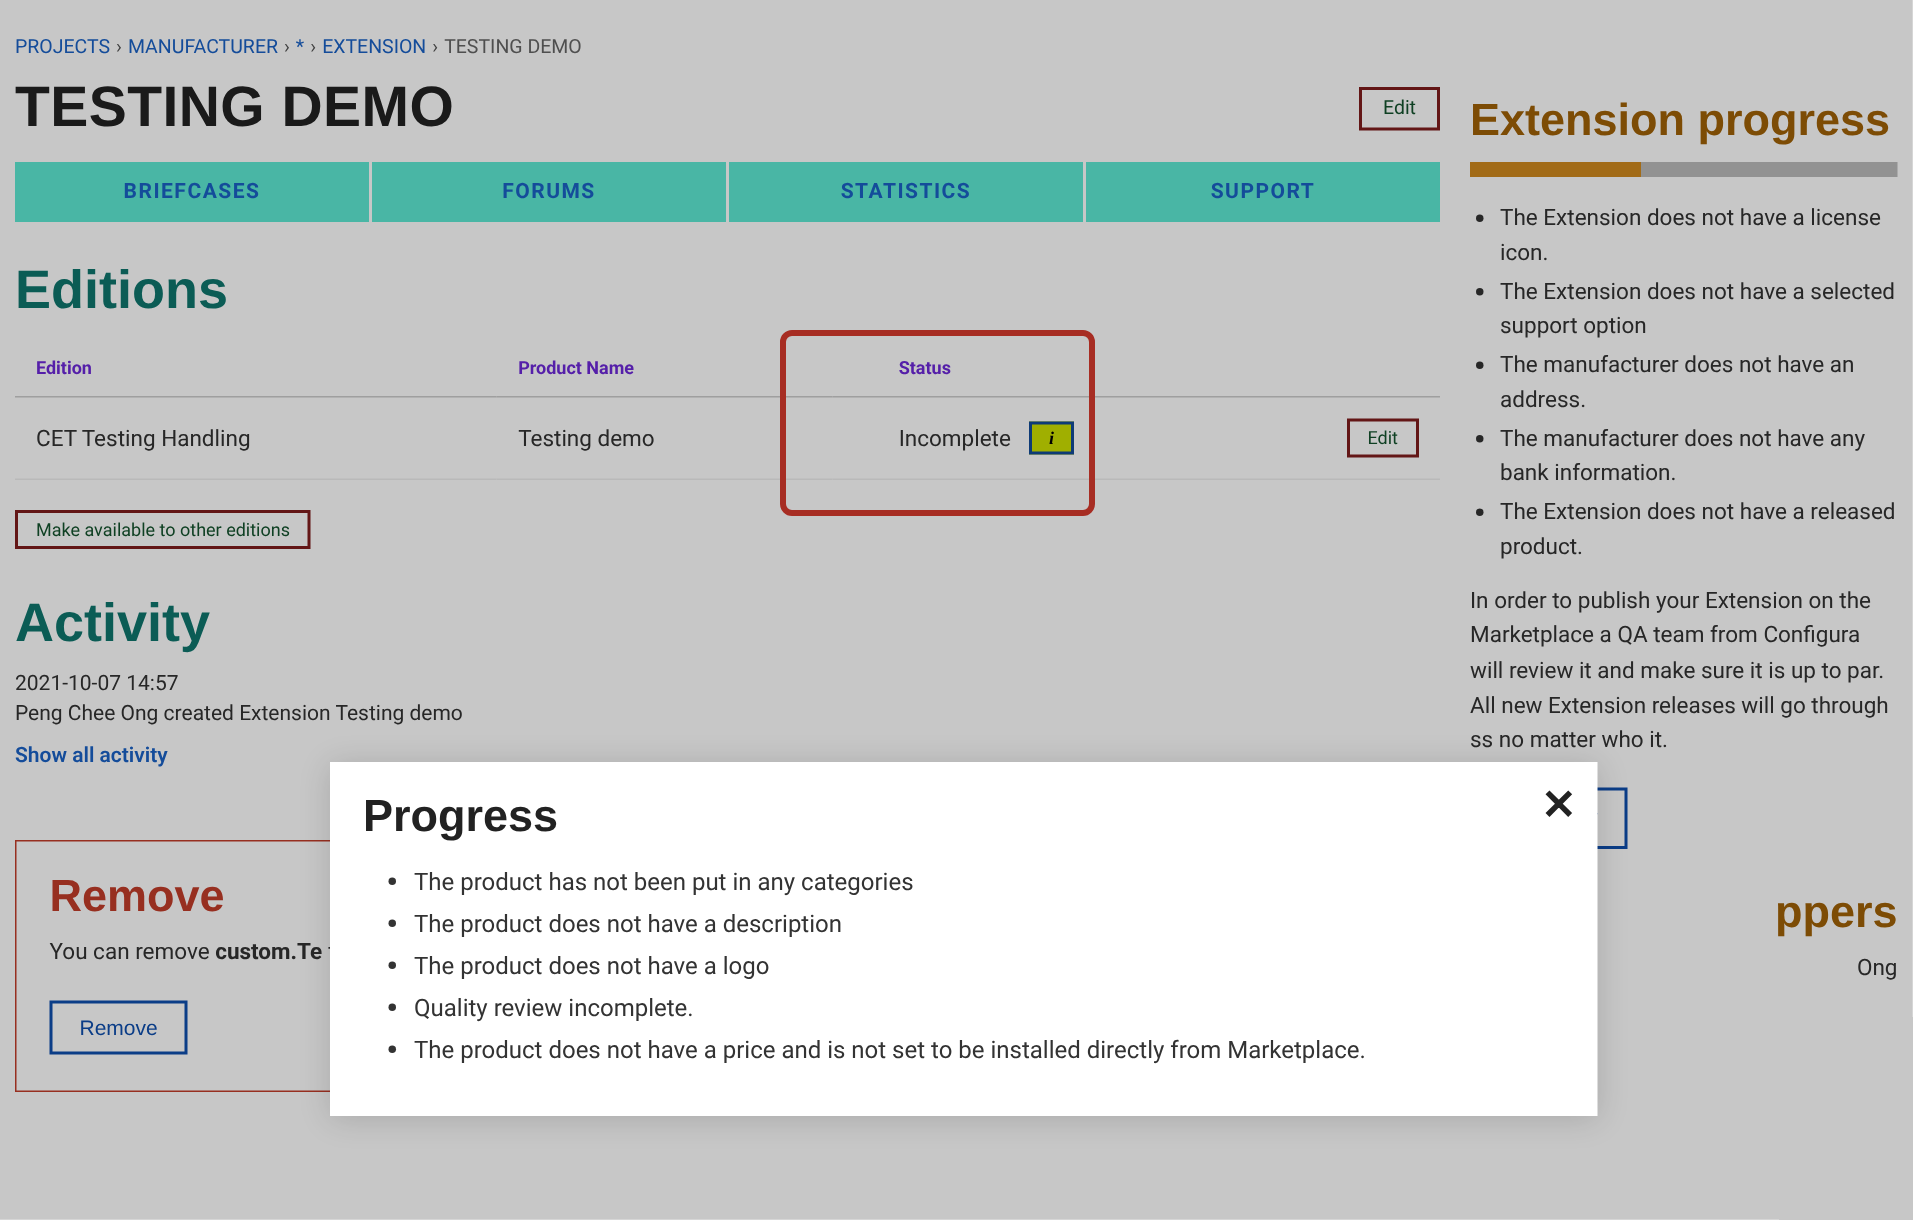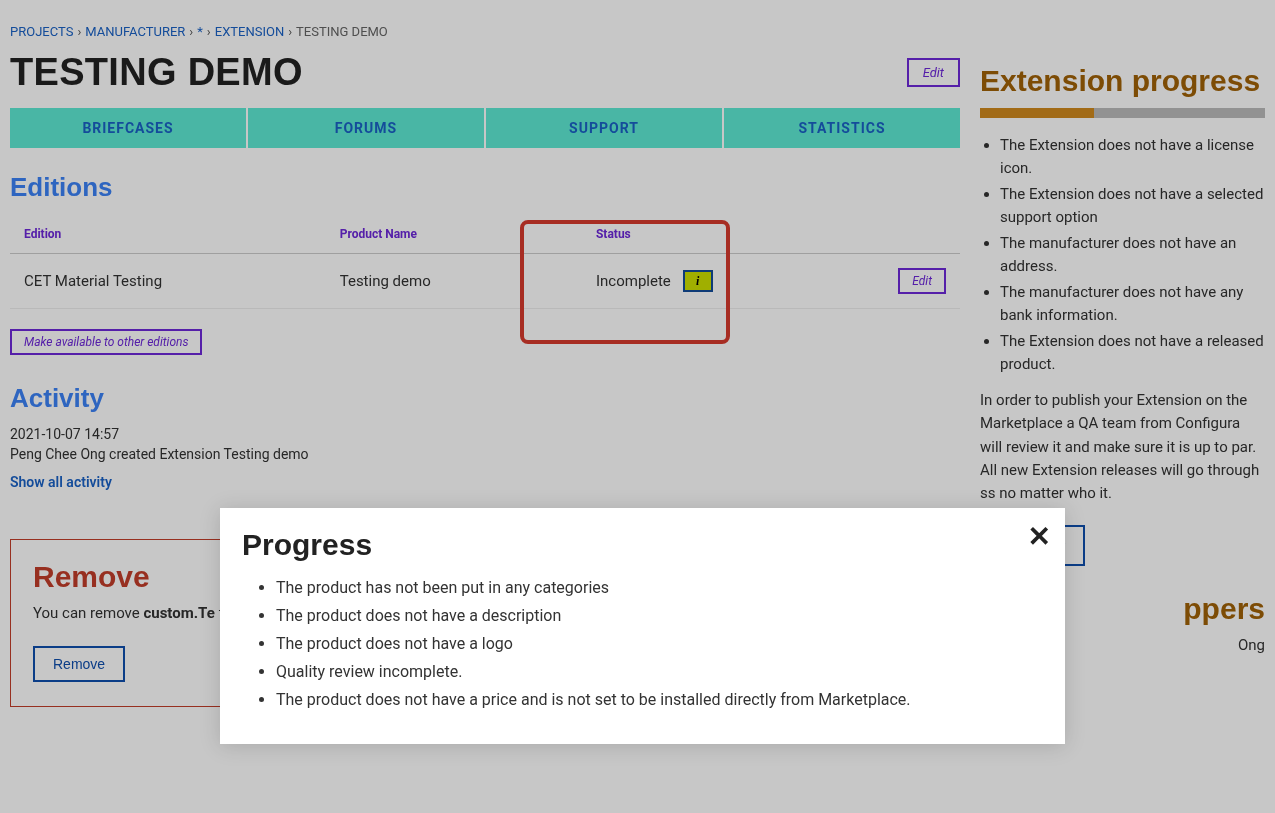--- a/index.html
+++ b/index.html
@@ -40,28 +40,27 @@
     }
     .page-title {
       font-family: "Arial Narrow", Arial, sans-serif;
       font-stretch: condensed;
       font-size: 38px;
       font-weight: 700;
       letter-spacing: 0.3px;
       color: #222;
     }
     .btn-outline {
-      border: 2px solid #6d28d9;
+      border: 2px solid #7f1d1d;
       background: transparent;
-      color: #6d28d9;
+      color: #14532d;
       padding: 5px 14px;
       font-size: 13px;
       cursor: pointer;
       font-family: inherit;
-      font-style: italic;
     }
     .btn-outline.small { padding: 4px 12px; font-size: 12px; }
     .tabs {
       display: flex;
       background: #5eead4;
       margin-bottom: 24px;
     }
     .tab {
       flex: 1;
       text-align: center;
@@ -70,23 +69,23 @@
       font-weight: 700;
       letter-spacing: 1px;
       color: #1a62c6;
       border-right: 2px solid #fff;
       cursor: pointer;
     }
     .tab:last-child { border-right: none; }
     .section-h {
       font-family: "Arial Narrow", Arial, sans-serif;
       font-stretch: condensed;
-      font-size: 26px;
+      font-size: 36px;
       font-weight: 600;
-      color: #3b82f6;
+      color: #0f766e;
       margin-bottom: 12px;
     }
     .editions-table {
       width: 100%;
       border-collapse: collapse;
     }
     .editions-table th {
       text-align: left;
       font-size: 12px;
       padding: 12px 14px;
@@ -207,38 +206,38 @@
     </div>
 
     <div class="title-row">
       <h1 class="page-title">TESTING DEMO</h1>
       <button class="btn-outline">Edit</button>
     </div>
 
     <div class="tabs">
       <div class="tab">BRIEFCASES</div>
       <div class="tab">FORUMS</div>
+      <div class="tab">STATISTICS</div>
       <div class="tab">SUPPORT</div>
-      <div class="tab">STATISTICS</div>
     </div>
 
     <h2 class="section-h">Editions</h2>
 
     <table class="editions-table">
       <thead>
         <tr>
           <th>Edition</th>
           <th>Product Name</th>
           <th style="padding-left:44px;">Status</th>
           <th class="actions-col"></th>
         </tr>
       </thead>
       <tbody>
         <tr>
-          <td>CET Material Testing</td>
+          <td>CET Testing Handling</td>
           <td>Testing demo</td>
           <td>
             <div class="status-cell" style="padding-left:30px;">
               <span>Incomplete</span>
               <span class="info-badge">i</span>
             </div>
           </td>
           <td class="actions-col">
             <button class="btn-outline small">Edit</button>
           </td>

